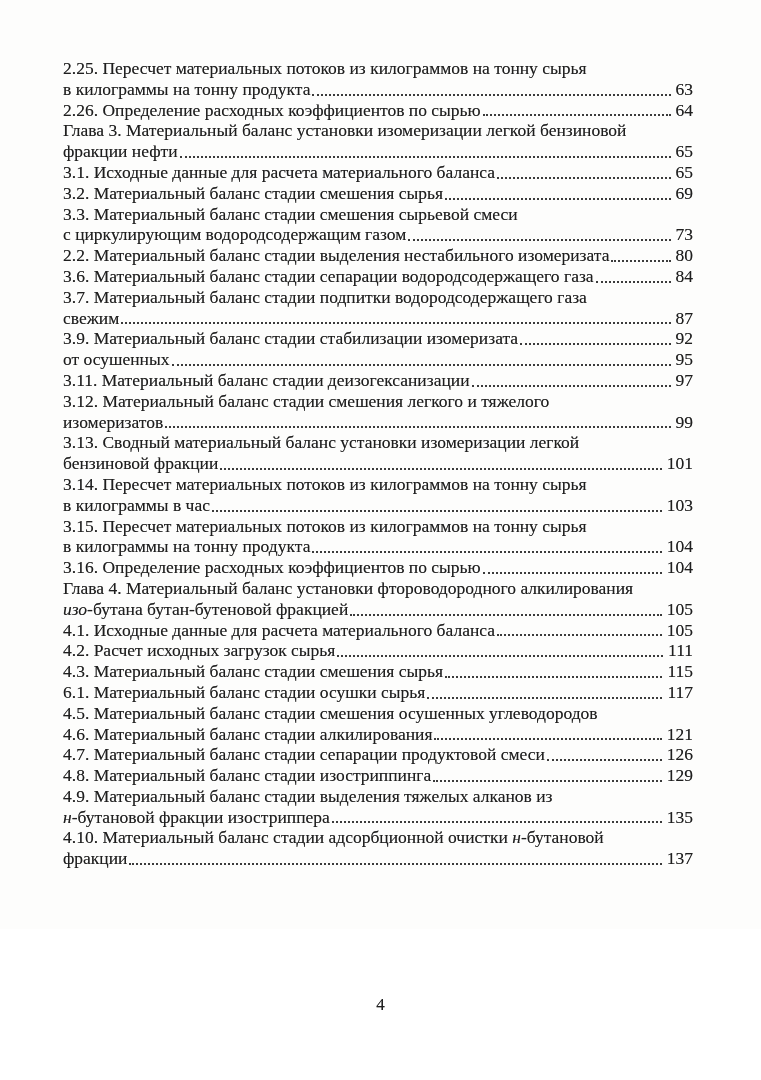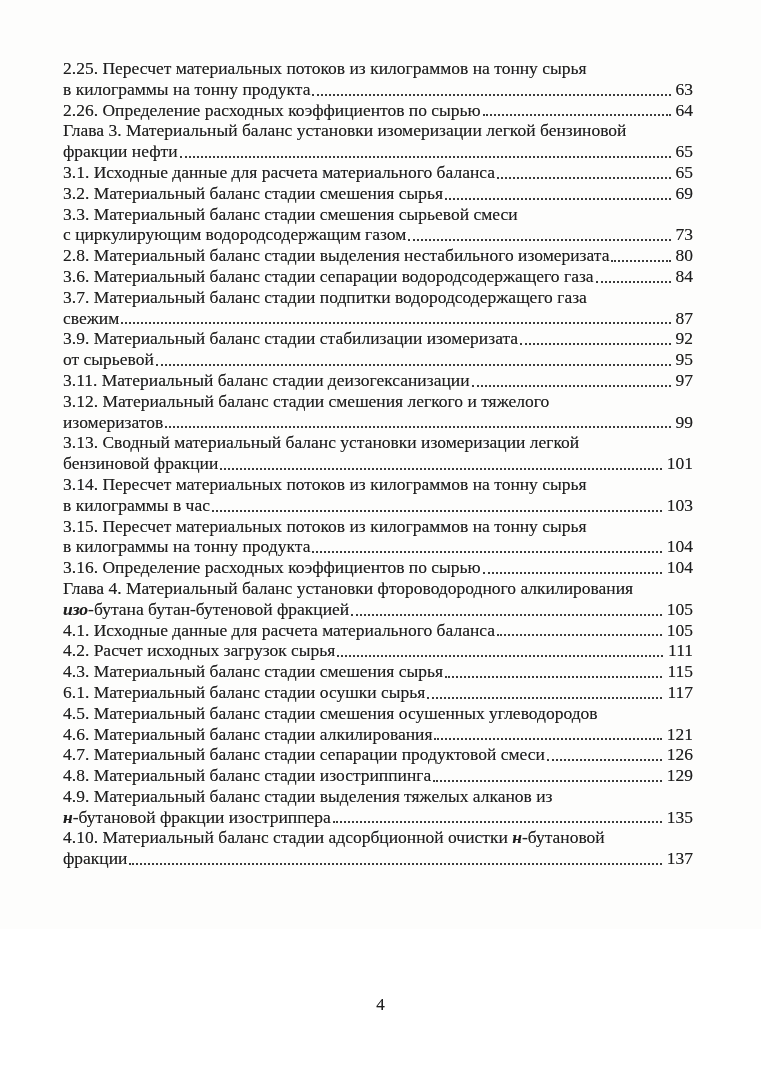--- a/index.html
+++ b/index.html
@@ -27,21 +27,21 @@
   }
   .toc-entry { width: 100%; }
   .toc-row {
     display: flex;
     align-items: baseline;
     font-size: 17.5px;
     line-height: 20.8px;
     white-space: nowrap;
   }
   .toc-text { flex: 0 0 auto; }
-  .toc-text i { font-style: italic; font-weight: bold; }
+  .toc-text i { font-style: italic; }
   .toc-leader {
     flex: 1 1 auto;
     min-width: 10px;
     height: 0;
     align-self: flex-end;
     border-bottom: 2px dotted #3b3b3b;
     margin: 0 5px 4px 2px;
   }
   .toc-page { flex: 0 0 auto; }
   .folio {
@@ -105,21 +105,21 @@
           <span class="toc-text">3.3. Материальный баланс стадии смешения сырьевой смеси</span>
         </div>
         <div class="toc-row">
           <span class="toc-text">с циркулирующим водородсодержащим газом</span>
           <span class="toc-leader"></span>
           <span class="toc-page">73</span>
         </div>
       </div>
       <div class="toc-entry">
         <div class="toc-row">
-          <span class="toc-text">2.8. Материальный баланс стадии выделения нестабильного изомеризата</span>
+          <span class="toc-text">2.2. Материальный баланс стадии выделения нестабильного изомеризата</span>
           <span class="toc-leader"></span>
           <span class="toc-page">80</span>
         </div>
       </div>
       <div class="toc-entry">
         <div class="toc-row">
           <span class="toc-text">3.6. Материальный баланс стадии сепарации водородсодержащего газа</span>
           <span class="toc-leader"></span>
           <span class="toc-page">84</span>
         </div>
@@ -136,21 +136,21 @@
       </div>
       <div class="toc-entry">
         <div class="toc-row">
           <span class="toc-text">3.9. Материальный баланс стадии стабилизации изомеризата</span>
           <span class="toc-leader"></span>
           <span class="toc-page">92</span>
         </div>
       </div>
       <div class="toc-entry">
         <div class="toc-row">
-          <span class="toc-text">от сырьевой</span>
+          <span class="toc-text">от осушенных</span>
           <span class="toc-leader"></span>
           <span class="toc-page">95</span>
         </div>
       </div>
       <div class="toc-entry">
         <div class="toc-row">
           <span class="toc-text">3.11. Материальный баланс стадии деизогексанизации</span>
           <span class="toc-leader"></span>
           <span class="toc-page">97</span>
         </div>

